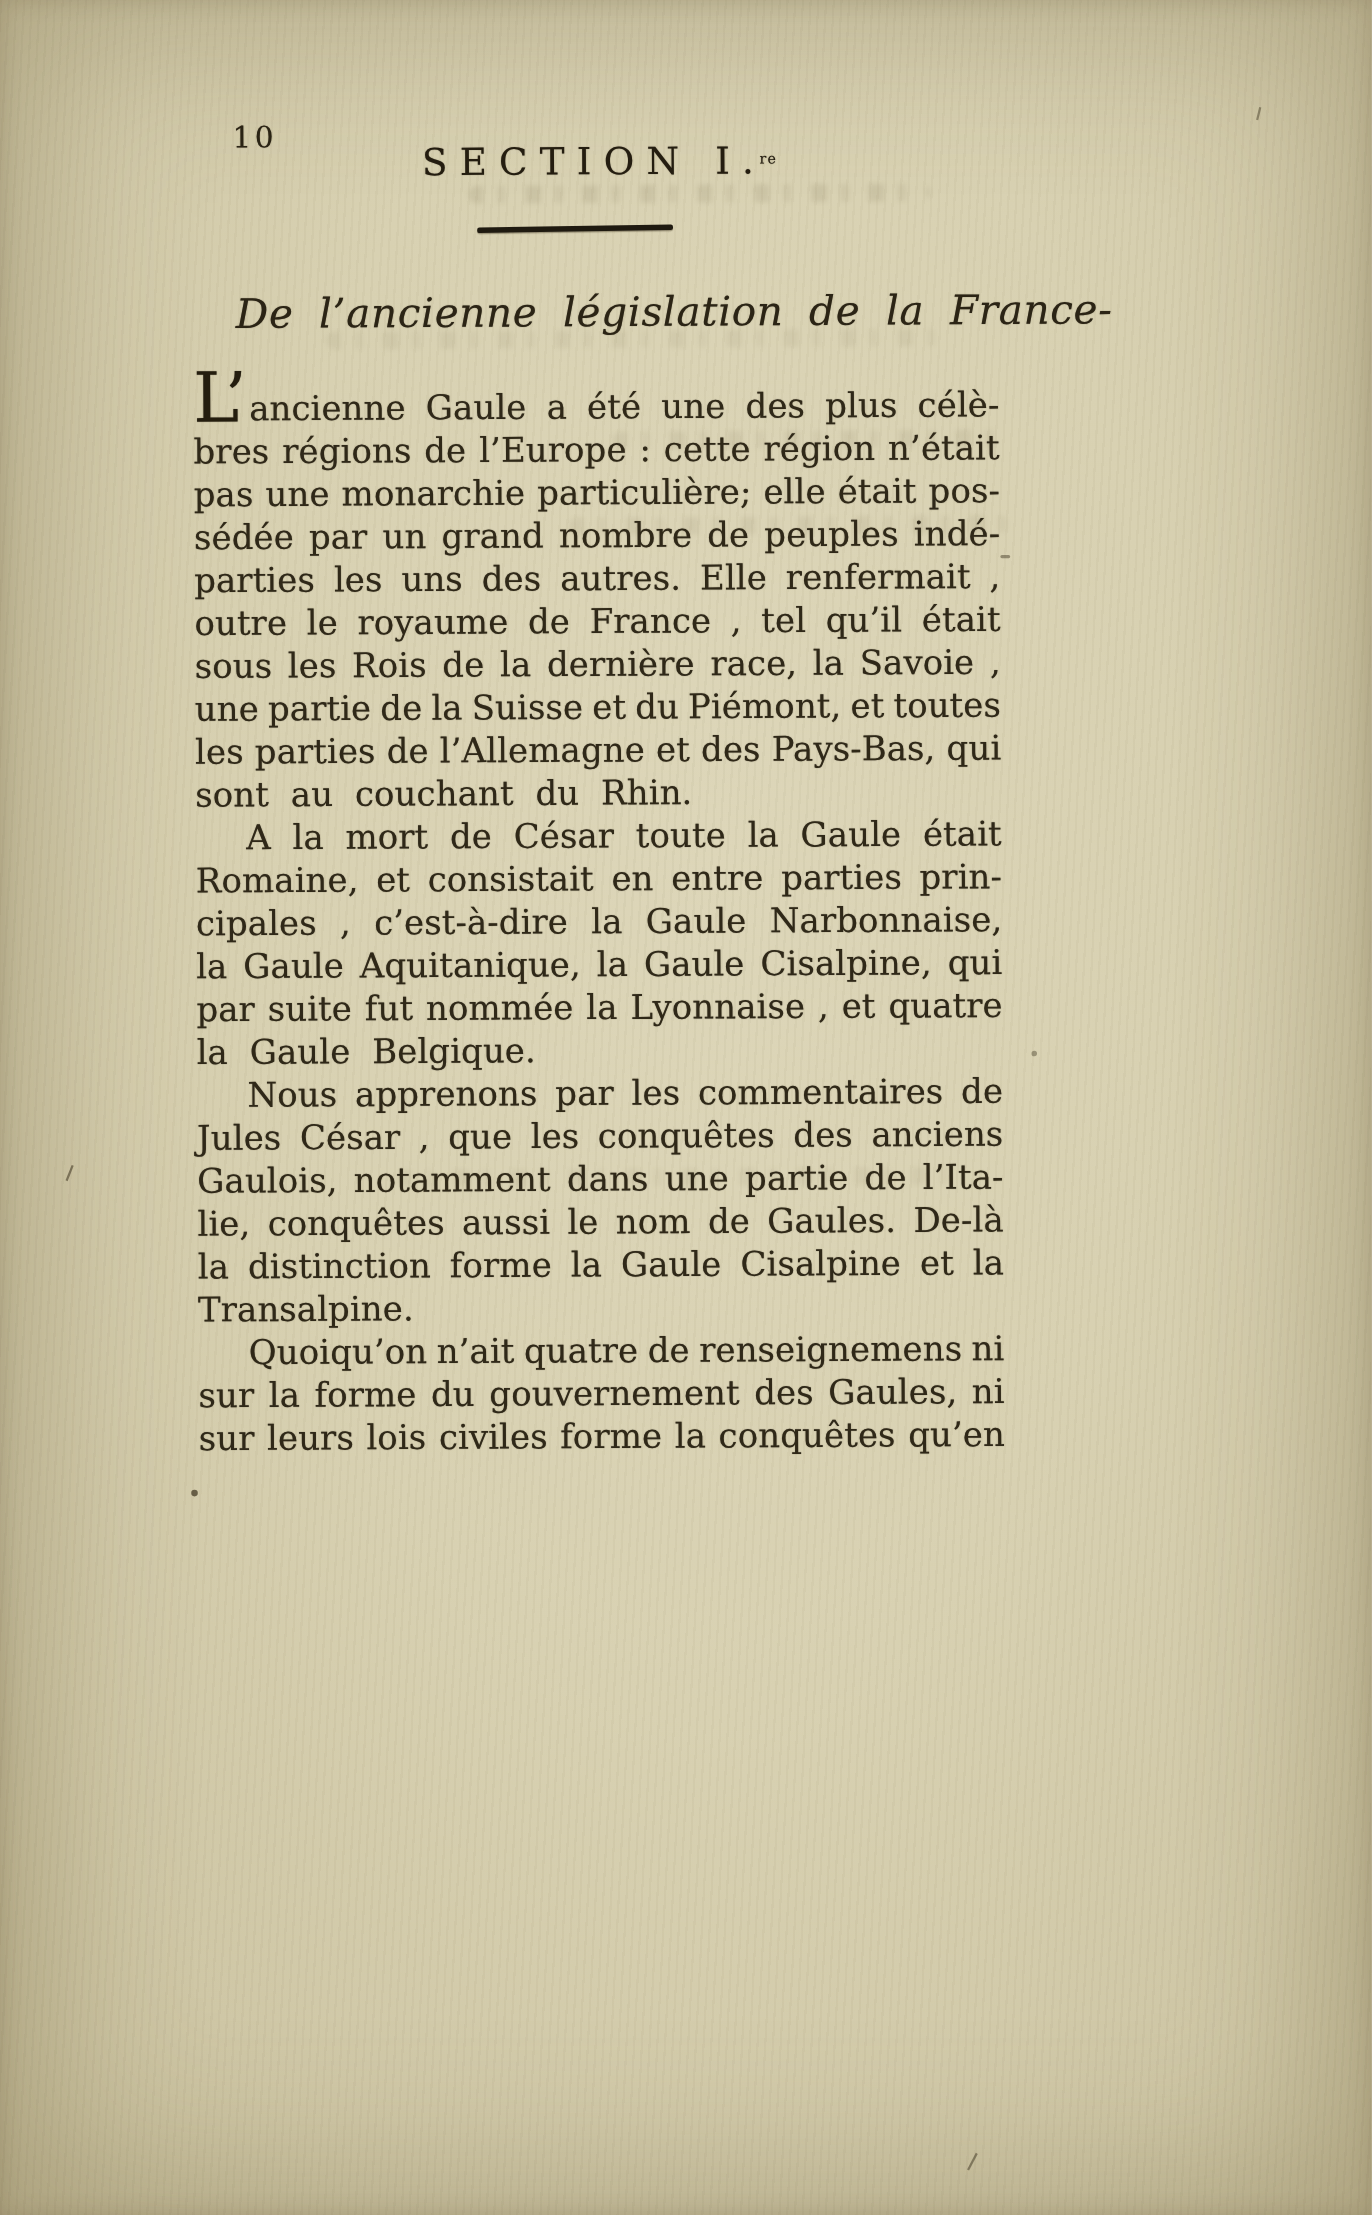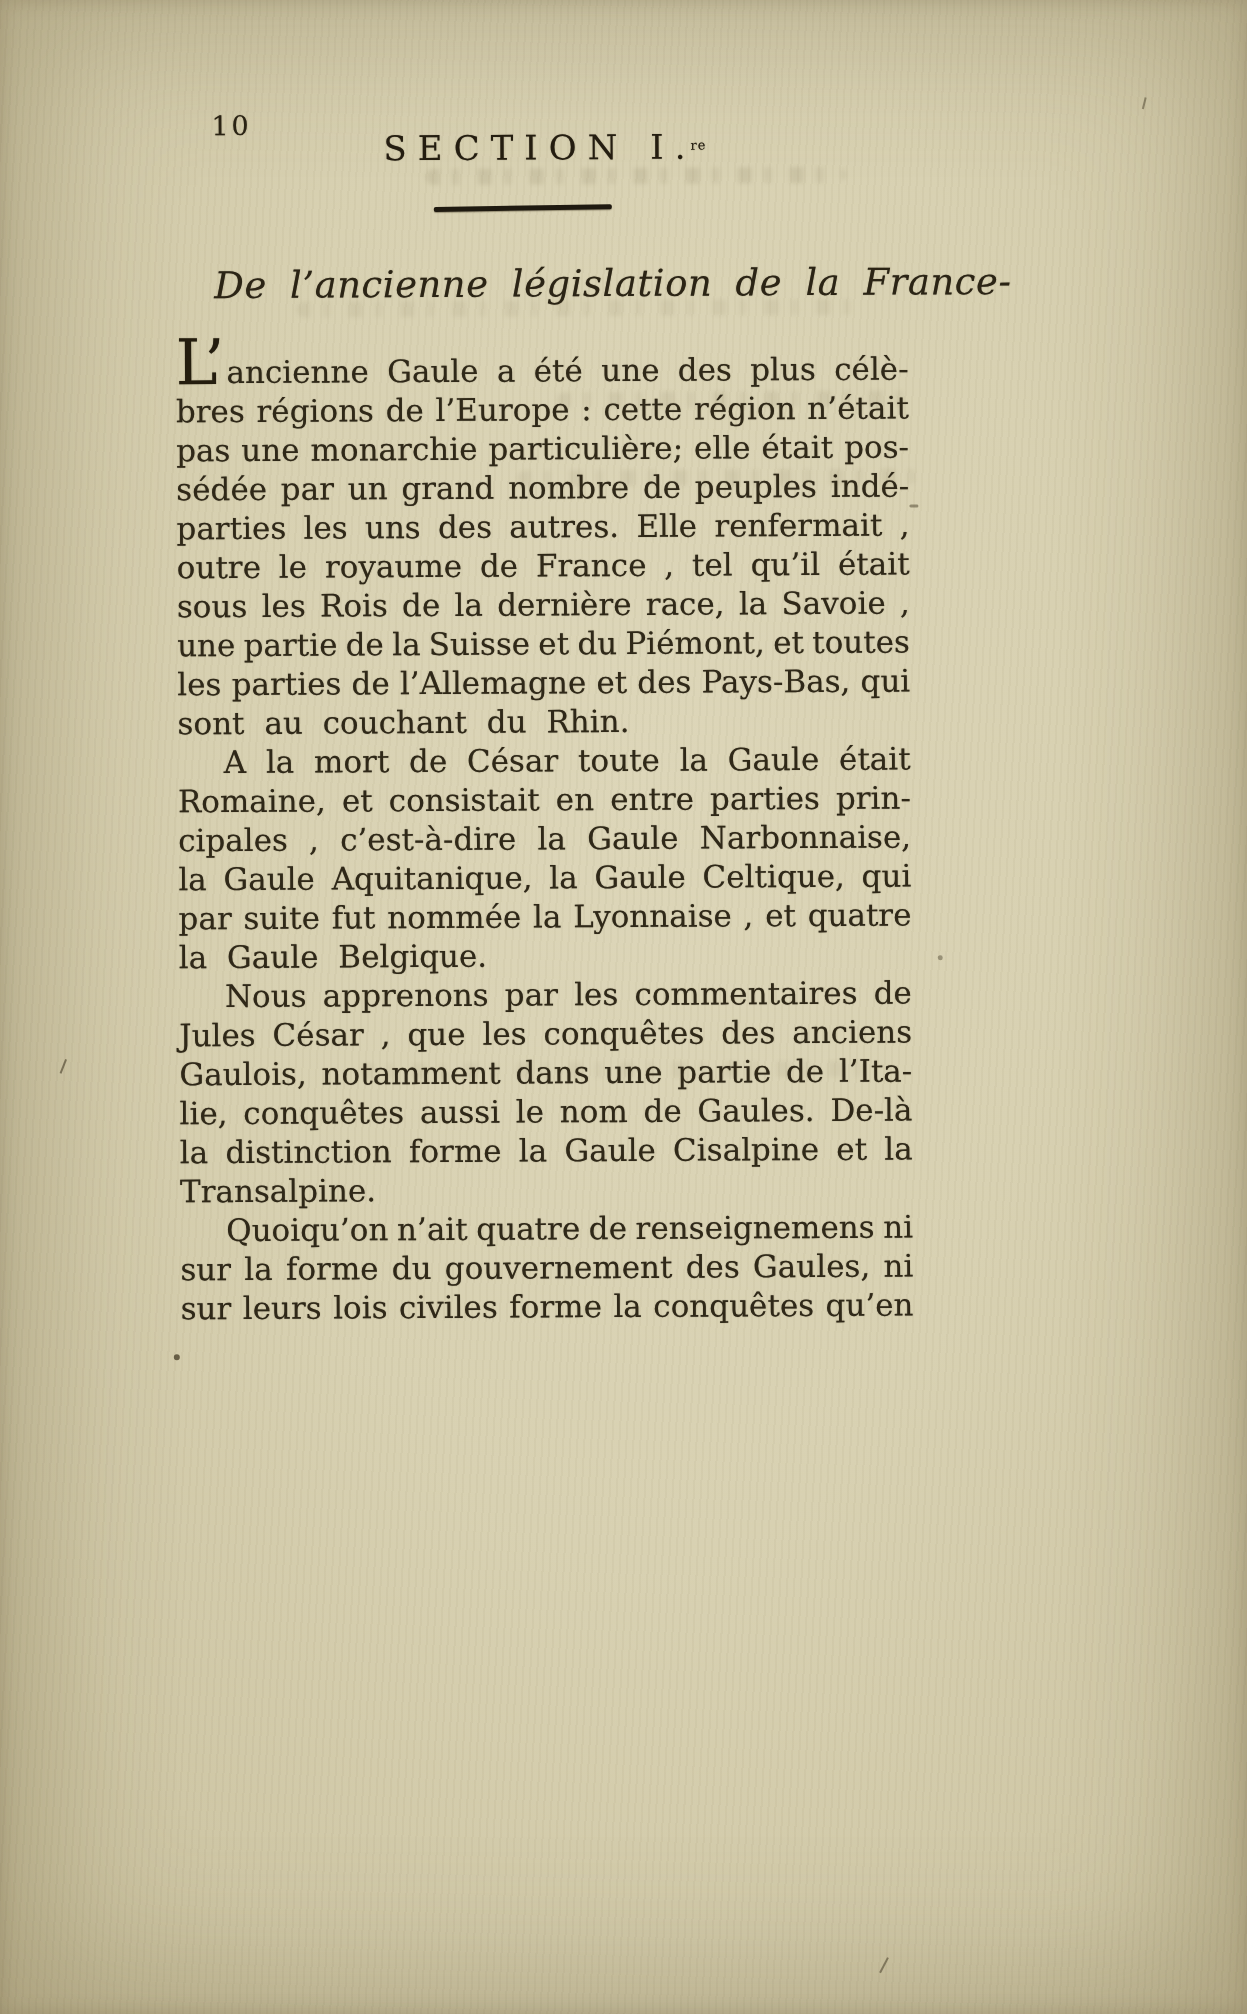--- a/index.html
+++ b/index.html
@@ -233,21 +233,21 @@
           <span class="word">la</span>
           <span class="word">Gaule</span>
           <span class="word">Narbonnaise,</span>
         </div>
         <div class="line just">
           <span class="word">la</span>
           <span class="word">Gaule</span>
           <span class="word">Aquitanique,</span>
           <span class="word">la</span>
           <span class="word">Gaule</span>
-          <span class="word">Celtique,</span>
+          <span class="word">Cisalpine,</span>
           <span class="word">qui</span>
         </div>
         <div class="line just">
           <span class="word">par</span>
           <span class="word">suite</span>
           <span class="word">fut</span>
           <span class="word">nommée</span>
           <span class="word">la</span>
           <span class="word">Lyonnaise</span>
           <span class="word">,</span>

